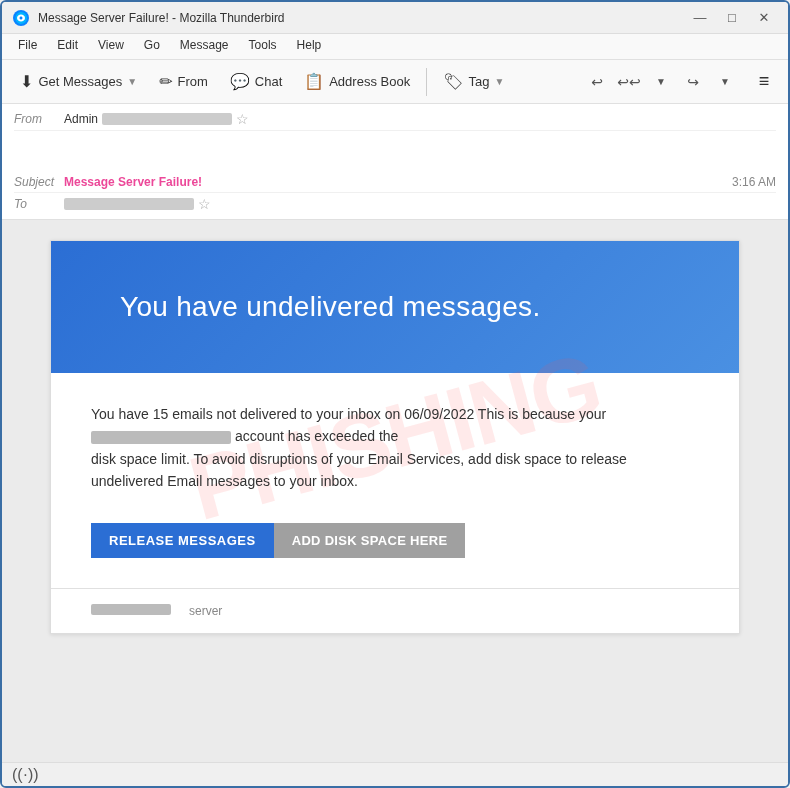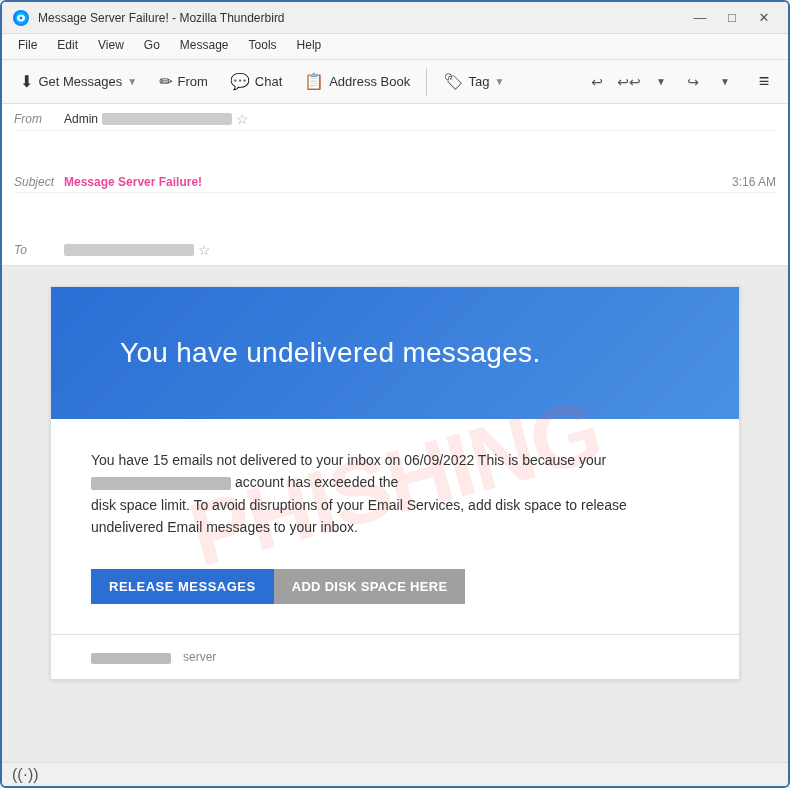--- a/index.html
+++ b/index.html
@@ -153,21 +153,21 @@
       flex-shrink: 0;
     }
     .email-field {
       display: flex;
       align-items: center;
       padding: 3px 0;
       font-size: 12px;
       color: #666;
       border-bottom: 1px solid #f0f0f0;
     }
-    .email-field:last-child { border-bottom: none; margin-top: 46px; }
+    .email-field:last-child { border-bottom: none; }
     .field-label {
       width: 50px;
       color: #888;
       flex-shrink: 0;
       font-style: italic;
     }
     .field-value {
       color: #333;
       display: flex;
       align-items: center;
@@ -295,22 +295,22 @@
       letter-spacing: 0.3px;
     }
 
     
     .email-footer {
       padding: 15px 40px;
       border-top: 1px solid #e0e0e0;
       font-size: 12px;
       color: #888;
       display: flex;
-      align-items: flex-end;
-      gap: 12px;
+      align-items: flex-start;
+      gap: 18px;
       position: relative;
       z-index: 2;
     }
     .footer-blurred {
       background: #bbb;
       border-radius: 2px;
       width: 80px;
       height: 11px;
       display: inline-block;
     }

